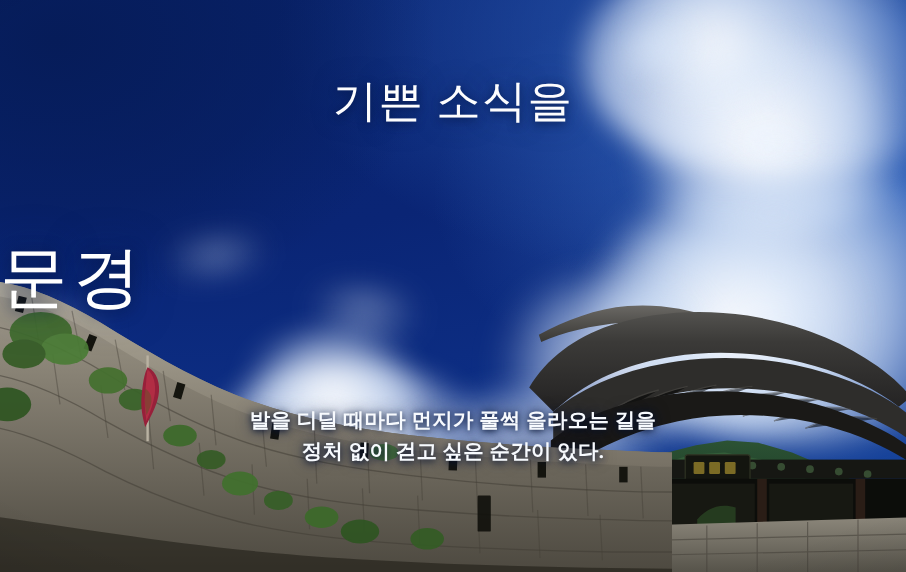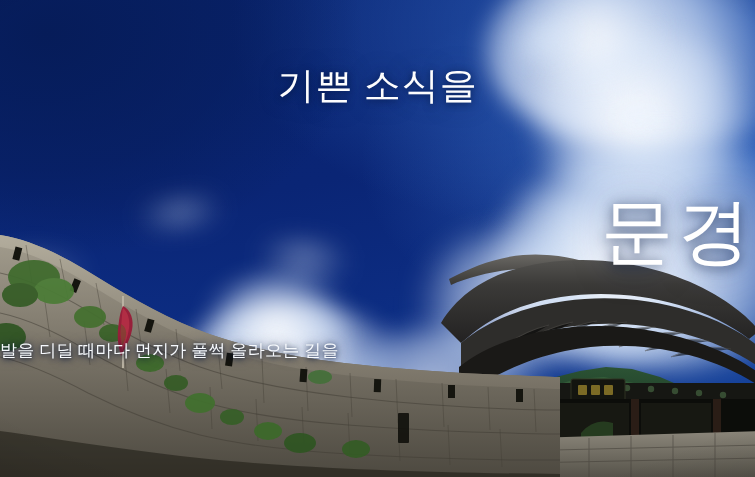--- a/index.html
+++ b/index.html
@@ -112,37 +112,38 @@
     line-height:48px;
     letter-spacing:1px;
     font-weight:400;
     text-shadow:0 1px 7px rgba(4,18,54,.72), 0 0 22px rgba(10,32,92,.5);
   }
   .headline .hl-line{display:block;}
 
   .title{
     position:absolute;
     left:0; right:0; top:186px;
-    text-align:right;
+    text-align:left;
     color:#ffffff;
-    font-size:72px;
+    font-size:56px;
     line-height:92px;
     letter-spacing:5px;
     font-weight:400;
     text-shadow:0 2px 12px rgba(4,18,54,.62), 0 0 34px rgba(12,38,104,.55);
   }
 
   .body-copy{
     position:absolute;
     left:0; right:0; top:338px;
+    text-align:center;
     color:#f7fafe;
     font-size:17px;
     line-height:25.5px;
     letter-spacing:.3px;
-    font-weight:400;
+    font-weight:700;
     text-shadow:0 1px 5px rgba(5,16,46,.9), 0 0 12px rgba(6,22,62,.75);
   }
   .body-copy .bc-line{display:block;}
 
   
   .vignette{
     position:absolute;inset:0;pointer-events:none;
     background:radial-gradient(130% 115% at 50% 46%, rgba(0,0,0,0) 52%, rgba(0,0,0,.30) 88%, rgba(0,0,0,.46) 100%);
   }
 </style>
@@ -385,16 +386,17 @@
   <div class="text-layer">
 
     <div class="headline">
       <span class="hl-line">기쁜 소식을</span>
     </div>
 
     <div class="title">문경</div>
 
     <div class="body-copy">
       <span class="bc-line">발을 디딜 때마다 먼지가 풀썩 올라오는 길을</span>
+      <span class="bc-line">정처 없이 걷고 싶은 순간이 있다.</span>
     </div>
 
   </div>
 </div>
 
 </body></html>

